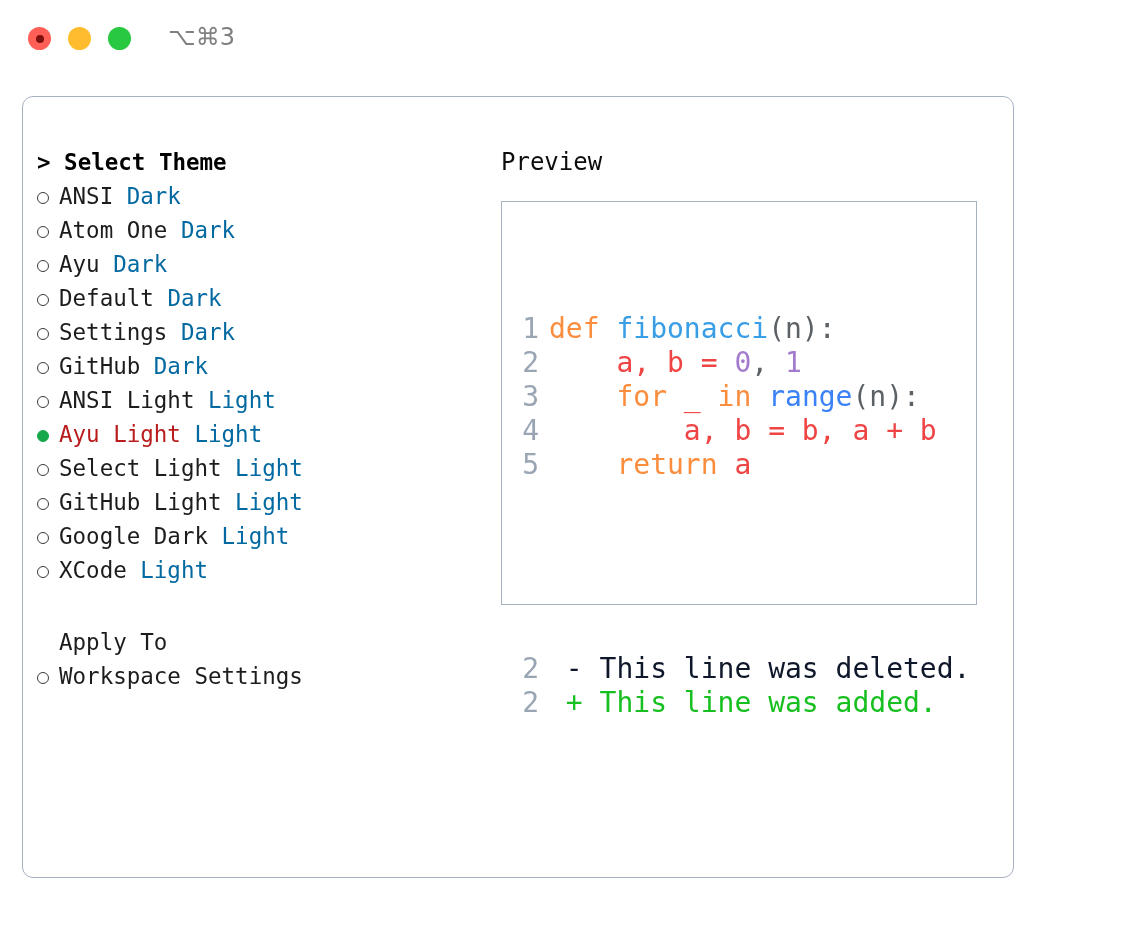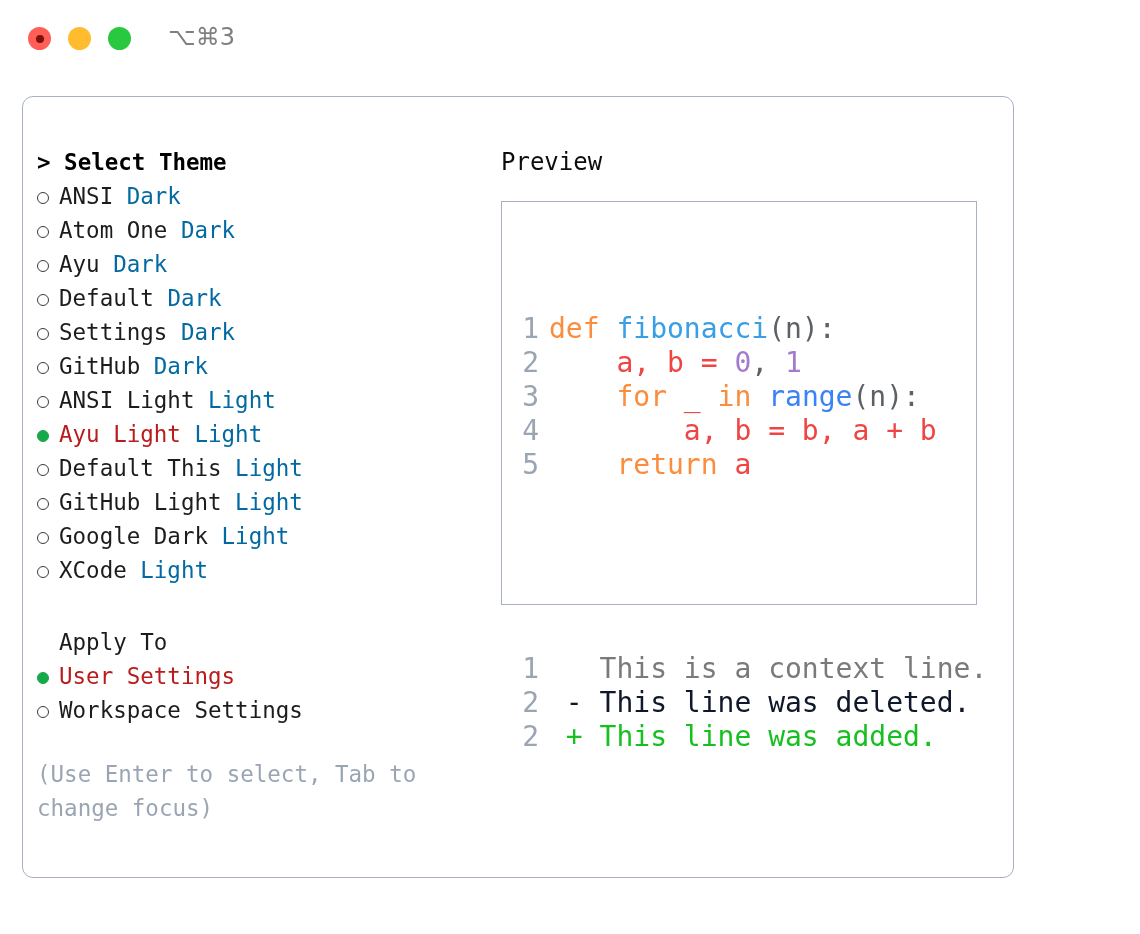--- a/index.html
+++ b/index.html
@@ -216,47 +216,45 @@
 
         <div id="theme-list">
             <div class="row"><span class="bullet"><span class="radio-off"></span></span><span>ANSI </span><span class="tag">Dark</span></div>
             <div class="row"><span class="bullet"><span class="radio-off"></span></span><span>Atom One </span><span class="tag">Dark</span></div>
             <div class="row"><span class="bullet"><span class="radio-off"></span></span><span>Ayu </span><span class="tag">Dark</span></div>
             <div class="row"><span class="bullet"><span class="radio-off"></span></span><span>Default </span><span class="tag">Dark</span></div>
             <div class="row"><span class="bullet"><span class="radio-off"></span></span><span>Settings </span><span class="tag">Dark</span></div>
             <div class="row"><span class="bullet"><span class="radio-off"></span></span><span>GitHub </span><span class="tag">Dark</span></div>
             <div class="row"><span class="bullet"><span class="radio-off"></span></span><span>ANSI Light </span><span class="tag">Light</span></div>
             <div class="row"><span class="bullet"><span class="radio-on"></span></span><span class="label-sel">Ayu Light </span><span class="tag">Light</span></div>
-            <div class="row"><span class="bullet"><span class="radio-off"></span></span><span>Default This </span><span class="tag">Light</span></div>
+            <div class="row"><span class="bullet"><span class="radio-off"></span></span><span>Select Light </span><span class="tag">Light</span></div>
             <div class="row"><span class="bullet"><span class="radio-off"></span></span><span>GitHub Light </span><span class="tag">Light</span></div>
             <div class="row"><span class="bullet"><span class="radio-off"></span></span><span>Google Dark </span><span class="tag">Light</span></div>
             <div class="row"><span class="bullet"><span class="radio-off"></span></span><span>XCode </span><span class="tag">Light</span></div>
           </div>
 
         <div class="spacer-lg"></div>
 
         <div class="row"><span class="bullet"> </span><span>Apply To</span></div>
 
         <div id="apply-list">
-            <div class="row"><span class="bullet"><span class="radio-on"></span></span><span class="label-sel">User Settings</span></div>
             <div class="row"><span class="bullet"><span class="radio-off"></span></span><span>Workspace Settings</span></div>
           </div>
 
         <div class="spacer-md"></div>
 
-        <div class="hint">(Use Enter to select, Tab to change focus)</div>
       </div>
 
       <div class="right-col">
         <div class="preview-title">Preview</div>
 
         <div class="preview-box">
           <div class="code">
             <div id="code-lines"><div><span class="ln">1</span><span class="tok-kw">def</span><span class="tok-pun"> </span><span class="tok-fn">fibonacci</span><span class="tok-pun">(n):</span></div><div><span class="ln">2</span><span class="tok-var">    a, b = </span><span class="tok-num">0</span><span class="tok-pun">, </span><span class="tok-num">1</span></div><div><span class="ln">3</span><span class="tok-pun">    </span><span class="tok-kw">for</span><span class="tok-var"> _ </span><span class="tok-kw">in</span><span class="tok-pun"> </span><span class="tok-bi">range</span><span class="tok-pun">(n):</span></div><div><span class="ln">4</span><span class="tok-var">        a, b = b, a + b</span></div><div><span class="ln">5</span><span class="tok-pun">    </span><span class="tok-kw">return</span><span class="tok-var"> a</span></div></div>
             <div class="blank-line"></div>
-            <div id="diff-lines"><div><span class="ln">1</span><span class="diff-ctx">   This is a context line.</span></div><div><span class="ln">2</span><span class="diff-del"> - This line was deleted.</span></div><div><span class="ln">2</span><span class="diff-add"> + This line was added.</span></div></div>
+            <div id="diff-lines"><div><span class="ln">2</span><span class="diff-del"> - This line was deleted.</span></div><div><span class="ln">2</span><span class="diff-add"> + This line was added.</span></div></div>
           </div>
         </div>
       </div>
 
     </div>
   </div>
 </div>
 
 </body></html>

